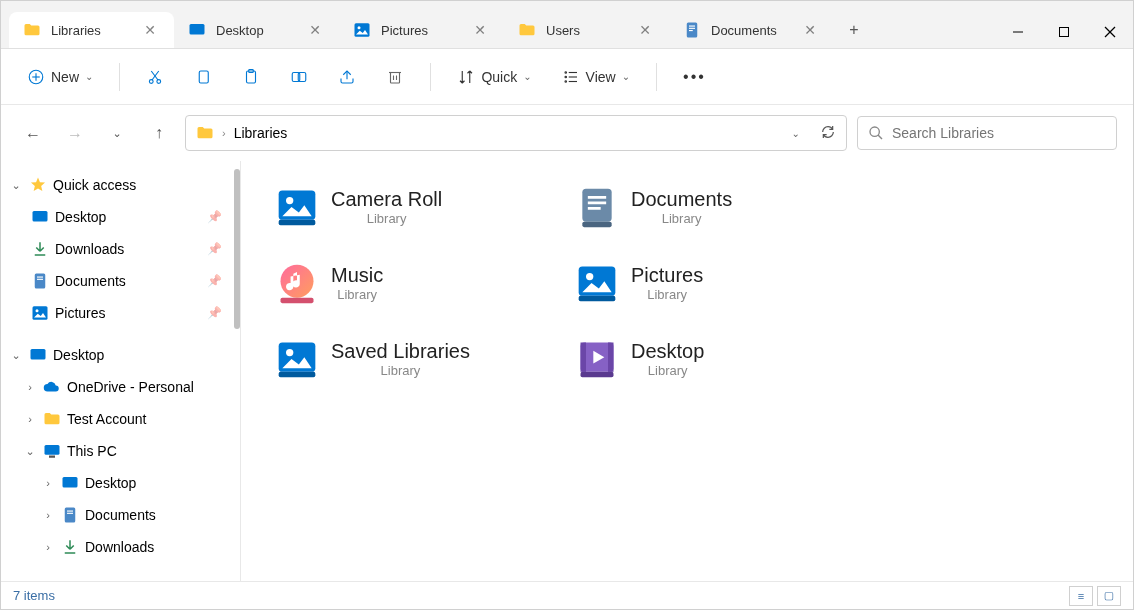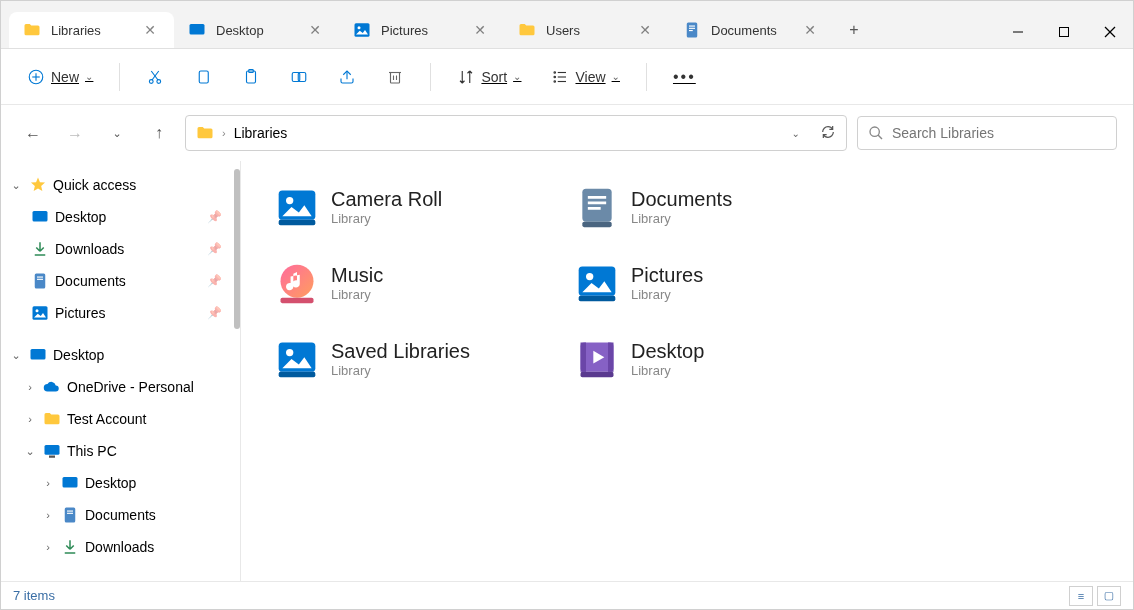--- a/index.html
+++ b/index.html
@@ -5,21 +5,21 @@
 * { box-sizing: border-box; margin: 0; padding: 0; font-family: 'Segoe UI', sans-serif; }
 body { width: 1134px; height: 610px; background: #fff; overflow: hidden; display: flex; flex-direction: column; border: 1px solid #d0d0d0; }
 .titlebar { height: 48px; background: #f3f3f3; display: flex; align-items: flex-end; border-bottom: 1px solid #e0e0e0; }
 .tabs { display: flex; flex: 1; padding-left: 8px; gap: 0; }
 .tab { display: flex; align-items: center; gap: 10px; padding: 0 14px; height: 36px; min-width: 165px; font-size: 13px; border-radius: 8px 8px 0 0; cursor: pointer; color: #333; }
 .tab.active { background: #fff; }
 .tab .close { margin-left: auto; font-size: 14px; opacity: 0.6; padding: 2px 4px; }
 .newtab { width: 40px; display: flex; align-items: center; justify-content: center; font-size: 16px; color: #555; cursor: pointer; height: 36px; }
 .winbtns { display: flex; margin-left: auto; }
 .winbtn { width: 46px; height: 32px; display: flex; align-items: center; justify-content: center; cursor: pointer; }
-.toolbar { height: 56px; background: #fff; display: flex; align-items: center; padding: 0 16px; gap: 10px; border-bottom: 1px solid #e8e8e8; text-decoration: underline; }
+.toolbar { height: 56px; background: #fff; display: flex; align-items: center; padding: 0 16px; gap: 10px; border-bottom: 1px solid #e8e8e8; }
 .tbtn { display: flex; align-items: center; gap: 6px; padding: 6px 10px; border-radius: 4px; cursor: pointer; font-size: 14px; color: #333; }
 .tbtn svg { width: 18px; height: 18px; }
 .tsep { width: 1px; height: 28px; background: #e0e0e0; margin: 0 6px; }
 .caret { font-size: 10px; color: #666; }
 .navbar { height: 56px; display: flex; align-items: center; padding: 0 16px; gap: 10px; }
 .navbtn { width: 32px; height: 32px; display: flex; align-items: center; justify-content: center; cursor: pointer; color: #555; border-radius: 4px; }
 .navbtn.disabled { opacity: 0.4; }
 .addrbar { flex: 1; height: 36px; border: 1px solid #d0d0d0; border-radius: 4px; display: flex; align-items: center; padding: 0 10px; gap: 8px; font-size: 14px; }
 .addrbar .sep { color: #888; font-size: 11px; }
 .searchbox { width: 260px; height: 32px; border: 1px solid #d0d0d0; border-radius: 4px; display: flex; align-items: center; padding: 16px 10px; gap: 8px; color: #888; font-size: 14px; }
@@ -27,21 +27,21 @@
 .sidebar { width: 240px; border-right: 1px solid #e8e8e8; overflow-y: auto; padding: 8px 0; position: relative; }
 .scrollind { position: absolute; right: 0; top: 8px; width: 6px; height: 160px; background: #c0c0c0; border-radius: 3px; }
 .tree-item { display: flex; align-items: center; gap: 6px; padding: 4px 8px; font-size: 14px; cursor: pointer; height: 32px; }
 .tree-item .chev { width: 14px; font-size: 11px; color: #666; text-align: center; }
 .tree-item .pin { margin-left: auto; opacity: 0.4; font-size: 12px; margin-right: 10px; }
 .ico { width: 18px; height: 18px; flex-shrink: 0; display: inline-flex; align-items: center; justify-content: center; }
 .content { flex: 1; padding: 20px 30px; display: flex; flex-wrap: wrap; align-content: flex-start; gap: 24px 40px; }
 .item { display: flex; align-items: center; gap: 12px; width: 260px; cursor: pointer; padding: 4px; border-radius: 4px; }
 .item .bigico { width: 44px; height: 44px; flex-shrink: 0; display: flex; align-items: center; justify-content: center; }
 .item .name { font-size: 20px; color: #222; }
-.item .type { font-size: 13px; color: #888; }
+.item .type { font-size: 13px; color: #888; text-align: center; }
 .statusbar { height: 28px; border-top: 1px solid #e8e8e8; display: flex; align-items: center; padding: 0 12px; font-size: 13px; color: #3a6ea5; }
 .viewctls { margin-left: auto; display: flex; gap: 4px; }
 .viewctl { width: 24px; height: 20px; display: flex; align-items: center; justify-content: center; border: 1px solid #d0d0d0; font-size: 11px; cursor: pointer; }
 input { border: none; outline: none; flex: 1; font-size: 14px; background: transparent; }
 </style>
 </head>
 <body>
 
 <div class="titlebar">
   <div class="tabs">
@@ -166,21 +166,21 @@
         <line x1="4" y1="6" x2="20" y2="6"></line>
         <line x1="10" y1="10" x2="10" y2="16"></line>
         <line x1="14" y1="10" x2="14" y2="16"></line>
       </svg>
     </div>
   <div class="tsep"></div>
   <div class="tbtn">
     <svg viewBox="0 0 24 24" fill="none" stroke="#333" stroke-width="1.5">
         <path d="M7 4v16m0 0l-3-3m3 3l3-3M17 20V4m0 0l-3 3m3-3l3 3"></path>
       </svg>
-    <span>Sort</span>
+    <span>Quick</span>
     <span class="caret">⌄</span>
   </div>
   <div class="tbtn">
     <svg viewBox="0 0 24 24" fill="none" stroke="#333" stroke-width="1.5">
         <circle cx="5" cy="6" r="1"></circle>
         <line x1="9" y1="6" x2="20" y2="6"></line>
         <circle cx="5" cy="12" r="1"></circle>
         <line x1="9" y1="12" x2="20" y2="12"></line>
         <circle cx="5" cy="18" r="1"></circle>
         <line x1="9" y1="18" x2="20" y2="18"></line>

